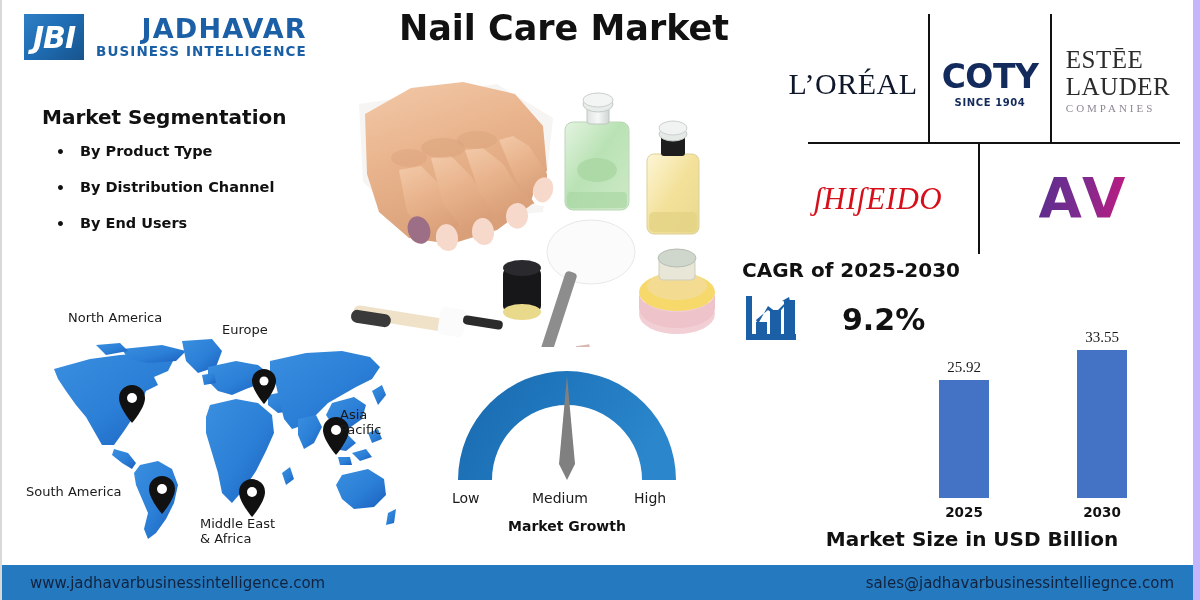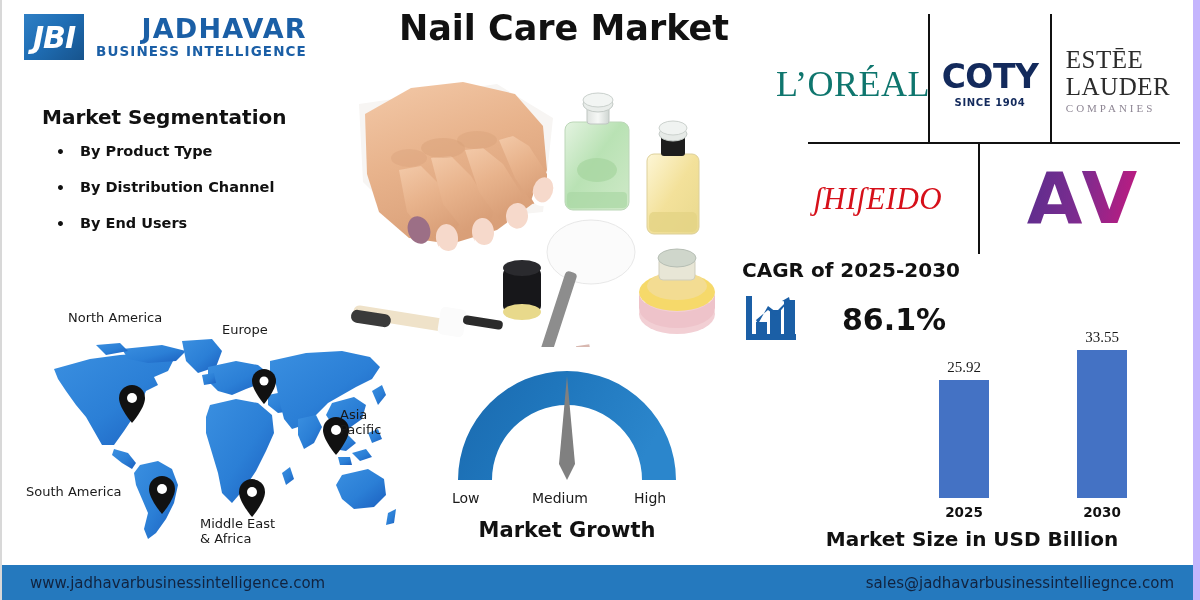--- a/index.html
+++ b/index.html
@@ -148,21 +148,21 @@
     margin: 0 auto;
     height: 22px;
   }
   .gauge-scale span {
     position: absolute;
     font-size: 14px;
     color: #1a1a1a;
     font-family: "DejaVu Sans", sans-serif;
   }
   .gauge-caption {
-    font-size: 21px;
+    font-size: 14px;
     font-weight: bold;
     color: #111;
     margin-top: 6px;
     font-family: "DejaVu Sans", sans-serif;
   }
   
   .logo-grid {
     position: absolute;
     left: 778px;
     top: 14px;
@@ -171,22 +171,22 @@
   }
   .grid-line { position: absolute; background: #111111; }
   .logo-cell {
     position: absolute;
     display: flex;
     align-items: center;
     justify-content: center;
   }
   .loreal {
     font-family: "Liberation Serif", serif;
-    font-size: 36px;
-    color: #0f766e;
+    font-size: 30px;
+    color: #0f172a;
     letter-spacing: 0.5px;
     white-space: nowrap;
   }
   .coty-wrap { text-align: center; }
   .coty {
     font-family: "DejaVu Sans", sans-serif;
     font-size: 33px;
     font-weight: bold;
     color: #132a5c;
     letter-spacing: -0.5px;
@@ -217,21 +217,21 @@
   .shiseido {
     font-family: "Liberation Serif", serif;
     font-size: 31px;
     font-style: italic;
     color: #d6101a;
     letter-spacing: 0.5px;
     white-space: nowrap;
   }
   .av-logo {
     font-family: "DejaVu Sans", sans-serif;
-    font-size: 72px;
+    font-size: 56px;
     font-weight: bold;
     letter-spacing: 4px;
     background: linear-gradient(100deg, #5b2d8e 0%, #7b2c8f 45%, #c8187e 100%);
     -webkit-background-clip: text;
     background-clip: text;
     color: transparent;
     line-height: 0.95;
   }
   
   .cagr-block {
@@ -589,21 +589,21 @@
       <svg width="58" height="54" viewBox="0 0 58 54">
         <g fill="#1b5fa6">
           <rect x="4" y="4" width="6" height="44"></rect>
           <rect x="4" y="42" width="50" height="6"></rect>
           <rect x="14" y="30" width="11" height="12"></rect>
           <rect x="28" y="18" width="11" height="24"></rect>
           <rect x="42" y="8" width="11" height="34"></rect>
           <path d="M14 28 L26 18 L34 24 L46 10 L40 9 L47 5 L49 13 L45 9 L34 20 L26 14 L16 32 Z"></path>
         </g>
       </svg>
-      <div class="cagr-value">86.1%</div>
+      <div class="cagr-value">9.2%</div>
     </div>
   </div>
 
   <div class="chart-area">
     <div class="bars">
       <div class="bar-group" style="left:172px; top:14px;">
         <div class="bar-value">25.92</div>
         <div class="bar-rect" style="height:118px;"></div>
         <div class="bar-label">2025</div>
       </div>

